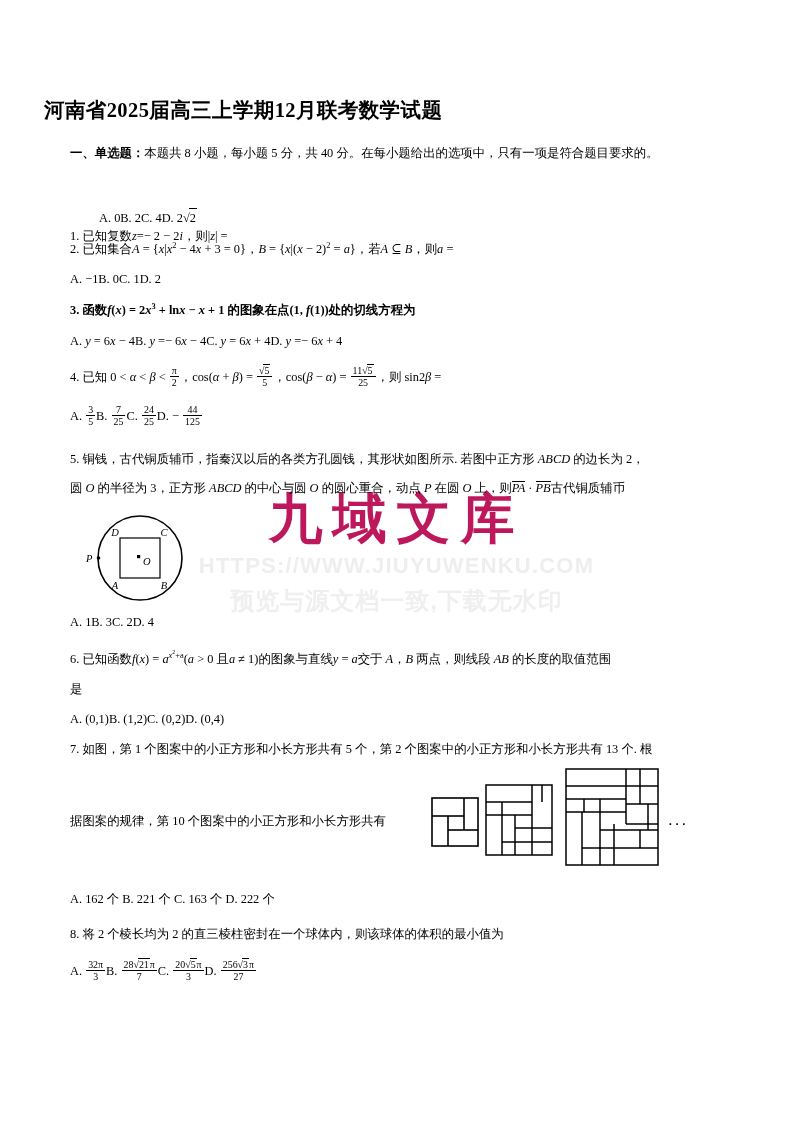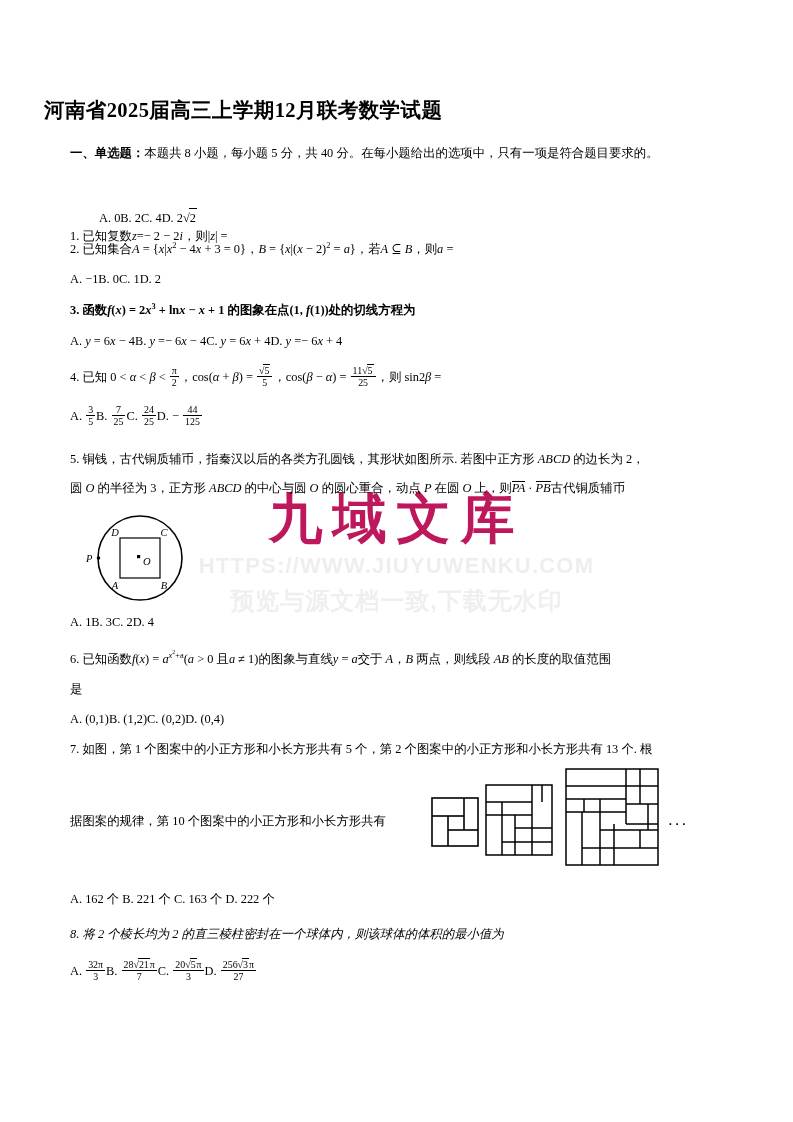--- a/index.html
+++ b/index.html
@@ -243,21 +243,21 @@
       <span>7.</span>
       <span>如图，第 1 个图案中的小正方形和小长方形共有 5 个，第 2 个图案中的小正方形和小长方形共有 13 个. 根</span>
     </div>
     <div class="block q-line" style="top:812px;">
       <span>据图案的规律，第 10 个图案中的小正方形和小长方形共有</span>
     </div>
     <div class="block q-line" style="top:890px;">
       <span>A. 162 个 B. 221 个 C. 163 个 D. 222 个</span>
     </div>
 
-    <div class="block q-line" style="top:925px;font-style:italic;">
+    <div class="block q-line" style="top:925px;">
       <span>8.</span>
       <span>将 2 个棱长均为 2 的直三棱柱密封在一个球体内，则该球体的体积的最小值为</span>
     </div>
     <div class="block q-line" style="top:958px;">
       <span>A. </span><span class="frac"><span class="num"><span>32</span><span>π</span></span><span class="den">3</span></span><span>B. </span><span class="frac"><span class="num"><span>28</span><span class="rad"><span class="sign">√</span><span class="body">21</span></span><span>π</span></span><span class="den">7</span></span><span>C. </span><span class="frac"><span class="num"><span>20</span><span class="rad"><span class="sign">√</span><span class="body">5</span></span><span>π</span></span><span class="den">3</span></span><span>D. </span><span class="frac"><span class="num"><span>256</span><span class="rad"><span class="sign">√</span><span class="body">3</span></span><span>π</span></span><span class="den">27</span></span>
     </div>
 
   </div>
 
   <svg class="coin-fig" viewBox="0 0 140 110">

